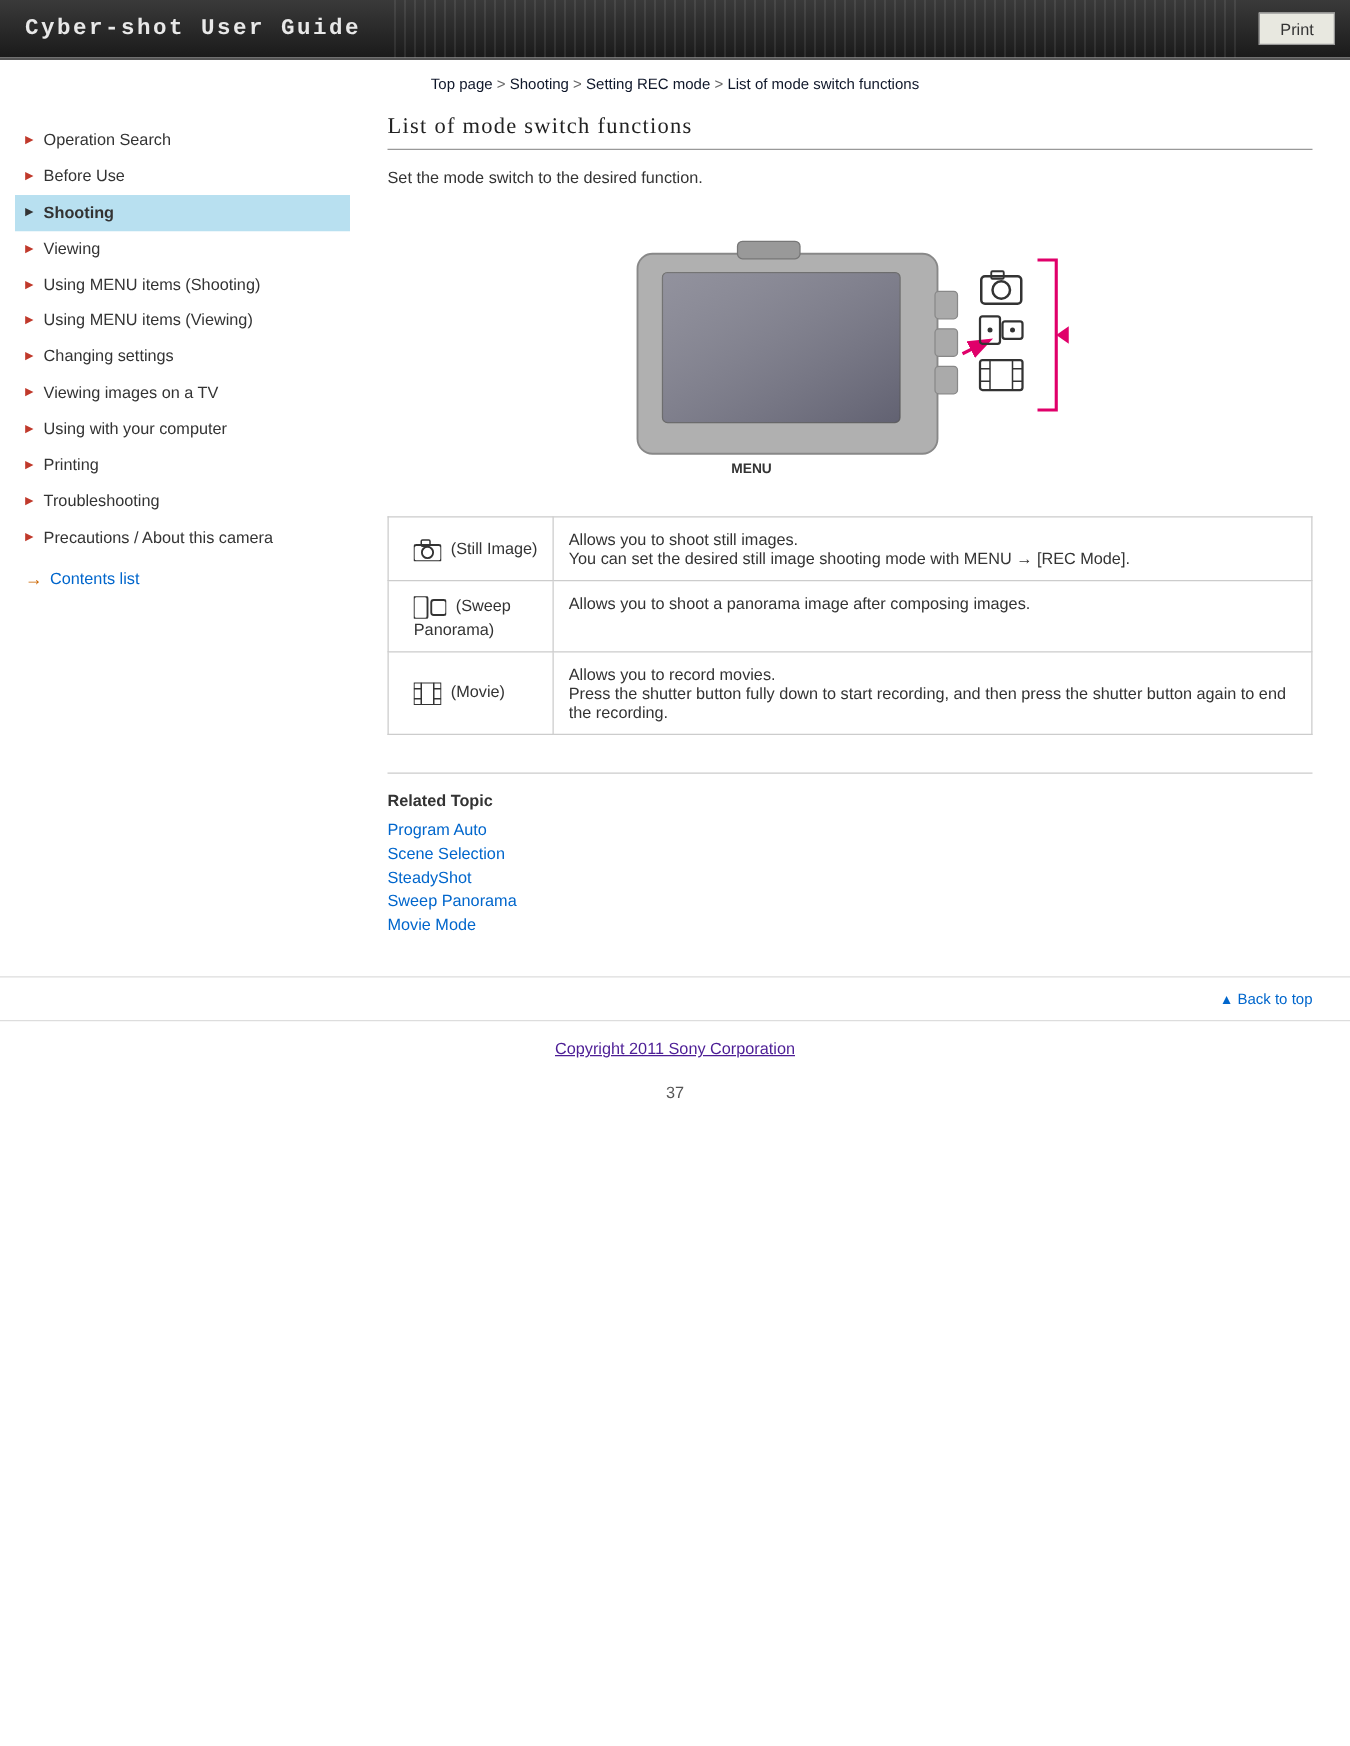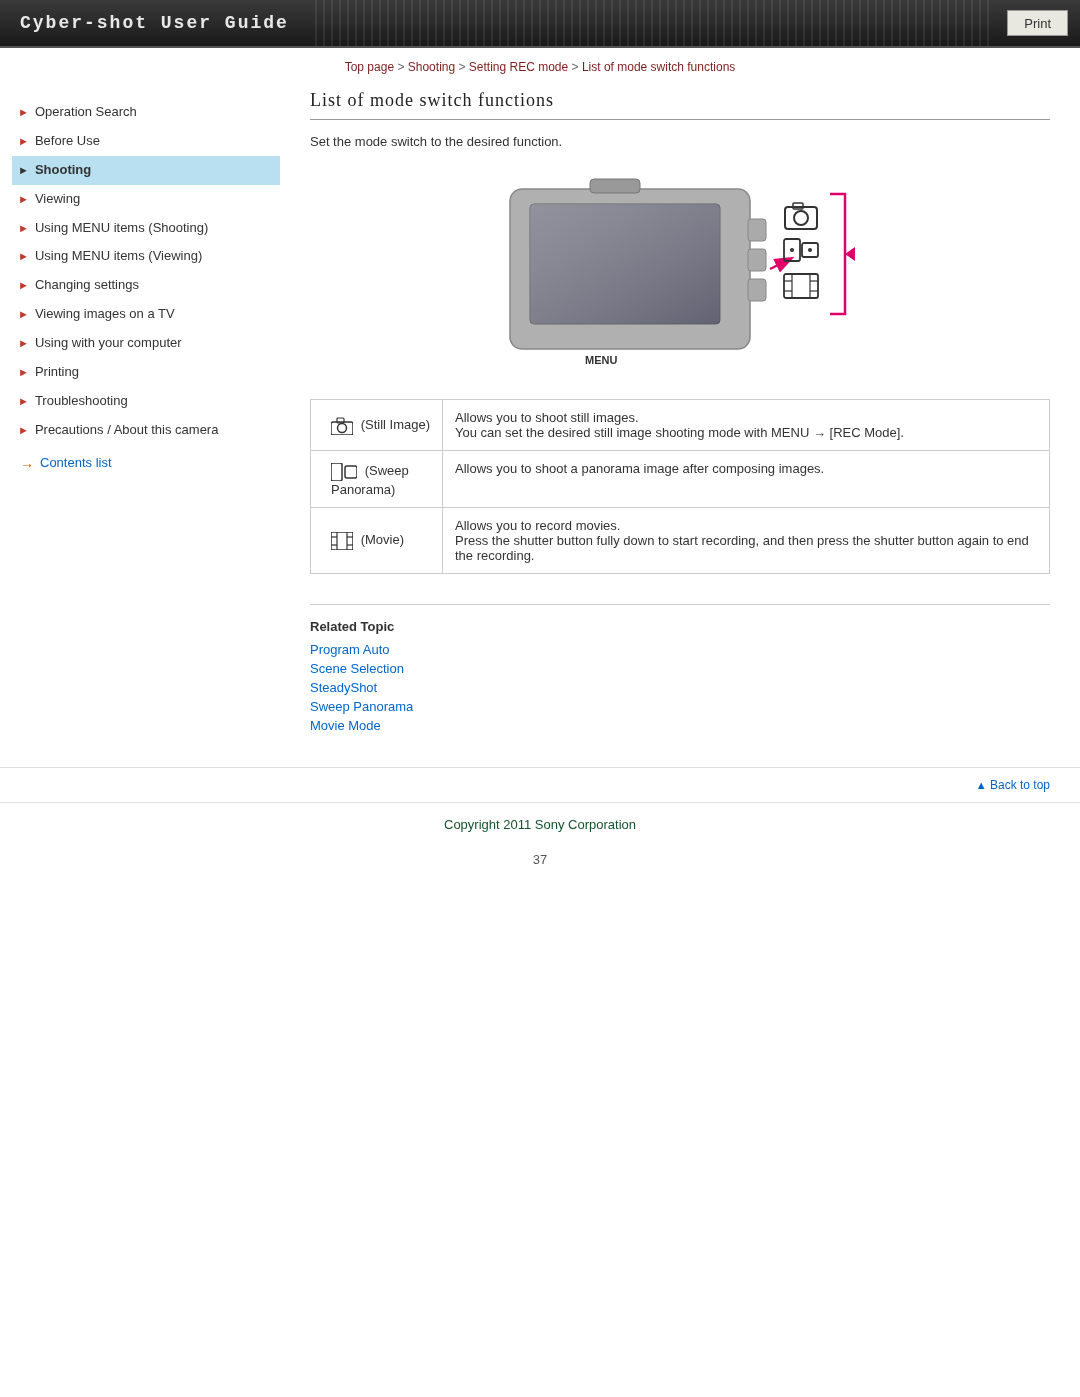--- a/index.html
+++ b/index.html
@@ -53,21 +53,21 @@
     }
 
     
     .breadcrumb {
       text-align: center;
       padding: 12px 0 8px 0;
       font-size: 12px;
       color: #0066cc;
     }
     .breadcrumb a {
-      color: #7f1d1d;
+      color: #0f172a;
       text-decoration: none;
     }
     .breadcrumb span {
       color: #666;
     }
 
     
     .layout {
       display: flex;
       padding: 0;
@@ -133,20 +133,21 @@
       letter-spacing: 1px;
       color: #222;
       border-bottom: 1px solid #999;
       padding-bottom: 8px;
       margin-bottom: 14px;
     }
 
     .description {
       font-size: 13px;
       color: #333;
+      margin-bottom: 14px;
     }
 
     
     .camera-diagram {
       display: flex;
       justify-content: center;
       align-items: center;
       margin-bottom: 20px;
       padding: 10px 0;
     }
@@ -213,22 +214,23 @@
     .triangle-up {
       color: #0066cc;
       font-size: 11px;
     }
 
     
     .footer {
       text-align: center;
       padding: 14px 0 10px 0;
       font-size: 13px;
-      color: #14532d;
+      color: #4c1d95;
       border-top: 1px solid #ddd;
+      text-decoration: underline;
     }
 
     .page-number {
       text-align: center;
       padding: 10px 0;
       font-size: 13px;
       color: #555;
     }
   </style>
 </head>

